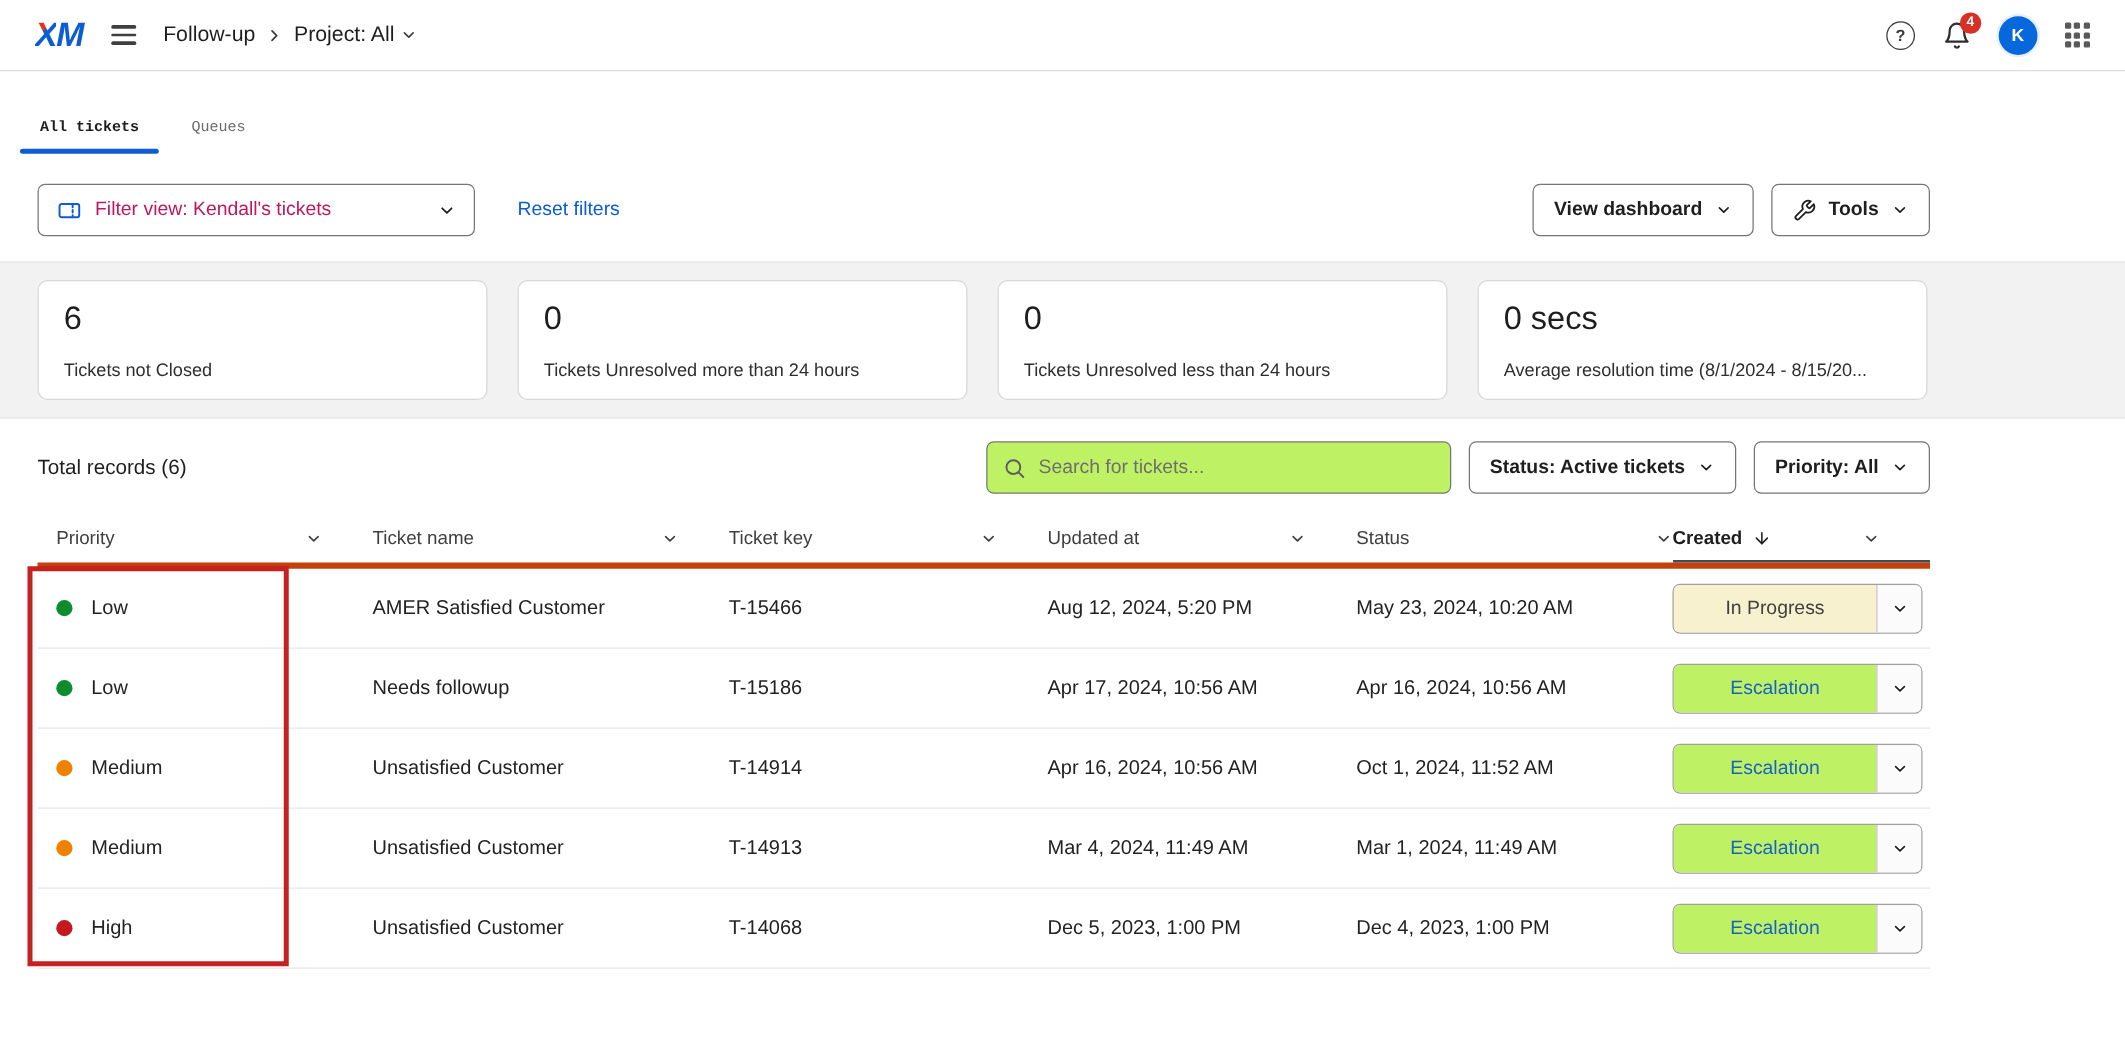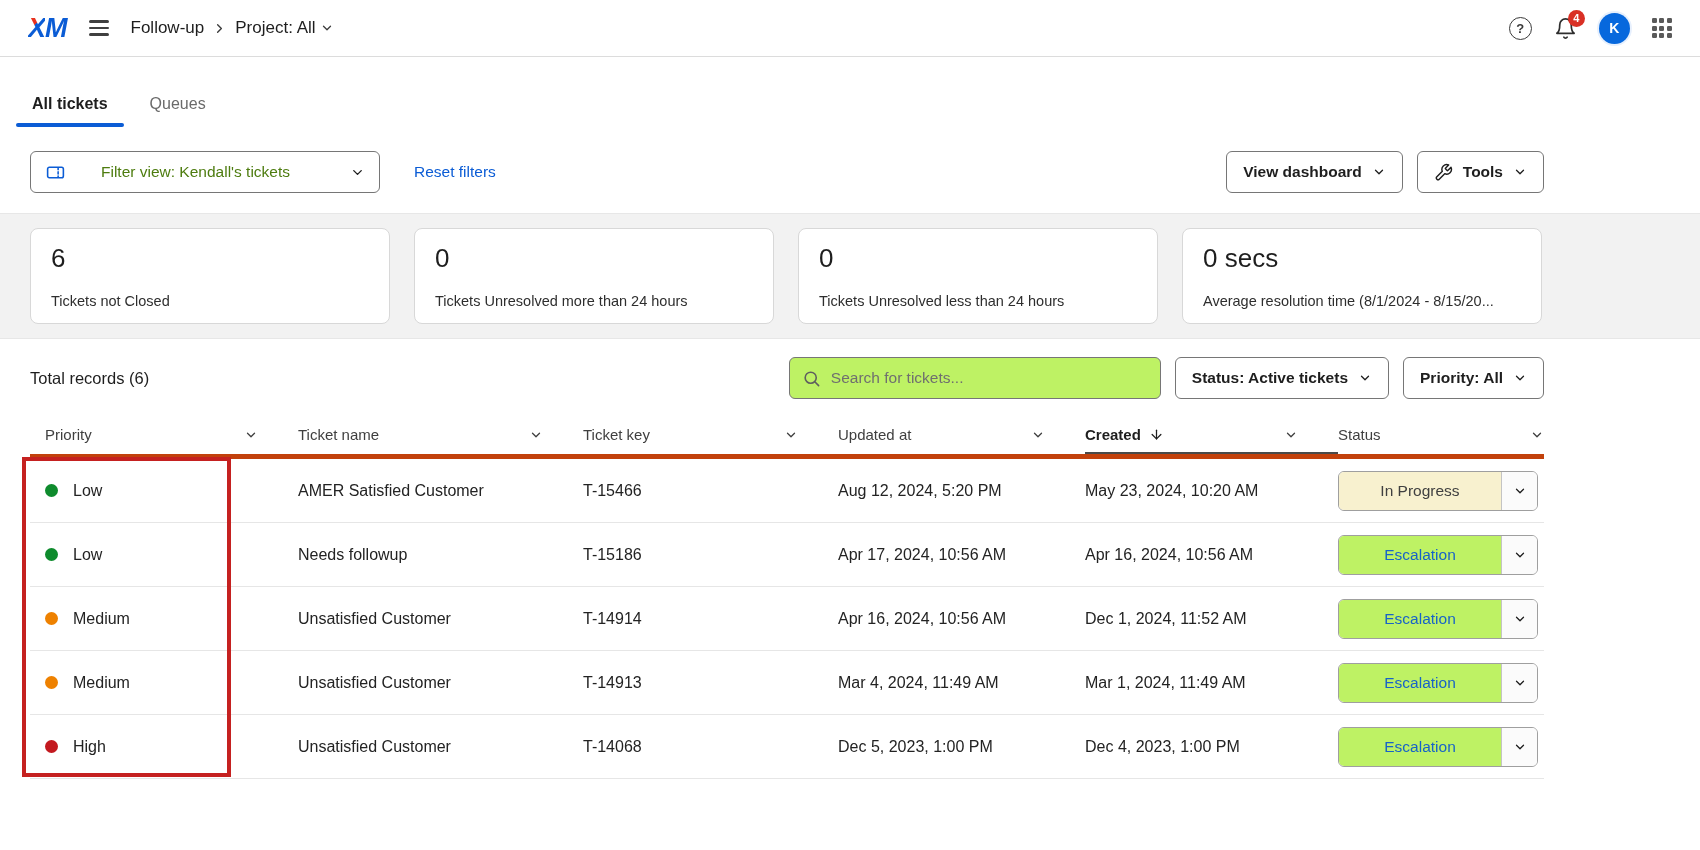--- a/index.html
+++ b/index.html
@@ -32,31 +32,31 @@
     font-size: 11px; font-weight: 700; border-radius: 9px; min-width: 17px; height: 17px;
     display: flex; align-items: center; justify-content: center; padding: 0 4px; }
   .avatar { width: 31px; height: 31px; border-radius: 50%; background: #0768dd; color: #fff;
     font-size: 14px; font-weight: 700; display: flex; align-items: center; justify-content: center;
     cursor: pointer; box-shadow: 0 0 0 2px #e7f0fd; }
   .apps { display: grid; grid-template-columns: repeat(3, 5px); grid-gap: 2.6px; cursor: pointer; }
   .apps i { width: 5px; height: 5px; background: #5a5a5a; border-radius: 1.2px; display: block; }
 
   
   .tabs { margin: 38px 156px 0 30px; display: flex; gap: 38px; }
-  .tab { font-size: 16px; color: #6a6a6a; padding: 0 2px 14px; cursor: pointer; position: relative; }
+  .tab { font-size: 12px; color: #6a6a6a; padding: 0 2px 14px; cursor: pointer; position: relative; font-family: Liberation Mono, monospace; }
   .tab.active { color: #1e1e1e; font-weight: 700; }
   .tab.active::after { content: ""; position: absolute; left: -14px; right: -14px; bottom: 0;
     height: 4px; background: #0b5cd5; border-radius: 3px; }
 
   
   .filter-row { margin: 24px 156px 0 30px; display: flex; align-items: center; }
   .filter-view { width: 350px; height: 42px; border: 1px solid #767676; border-radius: 6px;
     background: #fff; display: flex; align-items: center; padding: 0 14px; cursor: pointer; }
   .filter-view .ticket-ic { display: flex; margin-right: 10px; }
-  .filter-view .fv-label { color: #4d7c0f; font-size: 15.5px; flex: 1; text-align: left; margin-left: 25px; }
+  .filter-view .fv-label { color: #be185d; font-size: 15.5px; flex: 1; text-align: left; }
   .reset-link { color: #0b5cd5; font-size: 15.5px; margin-left: 34px; cursor: pointer; text-decoration: none; }
   .fr-right { margin-left: auto; display: flex; gap: 14px; }
   .btn { height: 42px; border: 1px solid #767676; border-radius: 6px; background: #fff;
     display: flex; align-items: center; gap: 10px; padding: 0 16px; font-size: 15.5px;
     color: #1e1e1e; cursor: pointer; font-weight: 600; }
   .btn.light { font-weight: 600; }
 
   
   .stats-band { margin-top: 20px; background: #f2f2f2; border-top: 1px solid #e7e7e7;
     border-bottom: 1px solid #e7e7e7; padding: 14px 0; }
@@ -299,40 +299,40 @@
     <div class="th">
       <span class="hl">
           <span>Updated at</span>
         </span>
       <span class="chev">
         <svg width="14" height="14" viewBox="0 0 24 24" fill="none" stroke="#3f3f3f" stroke-width="2.2" stroke-linecap="round" stroke-linejoin="round">
             <polyline points="6 9 12 15 18 9"></polyline>
           </svg>
       </span>
     </div>
+    <div class="th th-status">
+      <span class="hl">
+          <span>Status</span>
+        </span>
+      <span class="chev">
+        <svg width="14" height="14" viewBox="0 0 24 24" fill="none" stroke="#3f3f3f" stroke-width="2.2" stroke-linecap="round" stroke-linejoin="round">
+            <polyline points="6 9 12 15 18 9"></polyline>
+          </svg>
+      </span>
+    </div>
     <div class="th sorted">
       <span class="hl">
         <span>Created</span>
         <span>
           <svg width="15" height="15" viewBox="0 0 24 24" fill="none" stroke="#1e1e1e" stroke-width="2" stroke-linecap="round" stroke-linejoin="round">
               <line x1="12" y1="5" x2="12" y2="19"></line>
               <polyline points="19 12 12 19 5 12"></polyline>
             </svg>
         </span>
       </span>
-      <span class="chev">
-        <svg width="14" height="14" viewBox="0 0 24 24" fill="none" stroke="#3f3f3f" stroke-width="2.2" stroke-linecap="round" stroke-linejoin="round">
-            <polyline points="6 9 12 15 18 9"></polyline>
-          </svg>
-      </span>
-    </div>
-    <div class="th th-status">
-      <span class="hl">
-          <span>Status</span>
-        </span>
       <span class="chev">
         <svg width="14" height="14" viewBox="0 0 24 24" fill="none" stroke="#3f3f3f" stroke-width="2.2" stroke-linecap="round" stroke-linejoin="round">
             <polyline points="6 9 12 15 18 9"></polyline>
           </svg>
       </span>
     </div>
   </div>
 
   <div class="tbody">
     <div class="annotation"></div>
@@ -380,21 +380,21 @@
     </div>
 
     <div class="tr">
       <div class="td-priority">
         <span class="dot" data-priority="Medium"></span>
         <span>Medium</span>
       </div>
       <div>Unsatisfied Customer</div>
       <div>T-14914</div>
       <div>Apr 16, 2024, 10:56 AM</div>
-      <div>Dec 1, 2024, 11:52 AM</div>
+      <div>Oct 1, 2024, 11:52 AM</div>
       <div>
         <div class="badge" data-status="escalation">
           <span class="badge-label">Escalation</span>
           <span class="badge-chev">
             <svg width="14" height="14" viewBox="0 0 24 24" fill="none" stroke="#1e1e1e" stroke-width="2.2" stroke-linecap="round" stroke-linejoin="round">
                 <polyline points="6 9 12 15 18 9"></polyline>
               </svg>
           </span>
         </div>
       </div>

